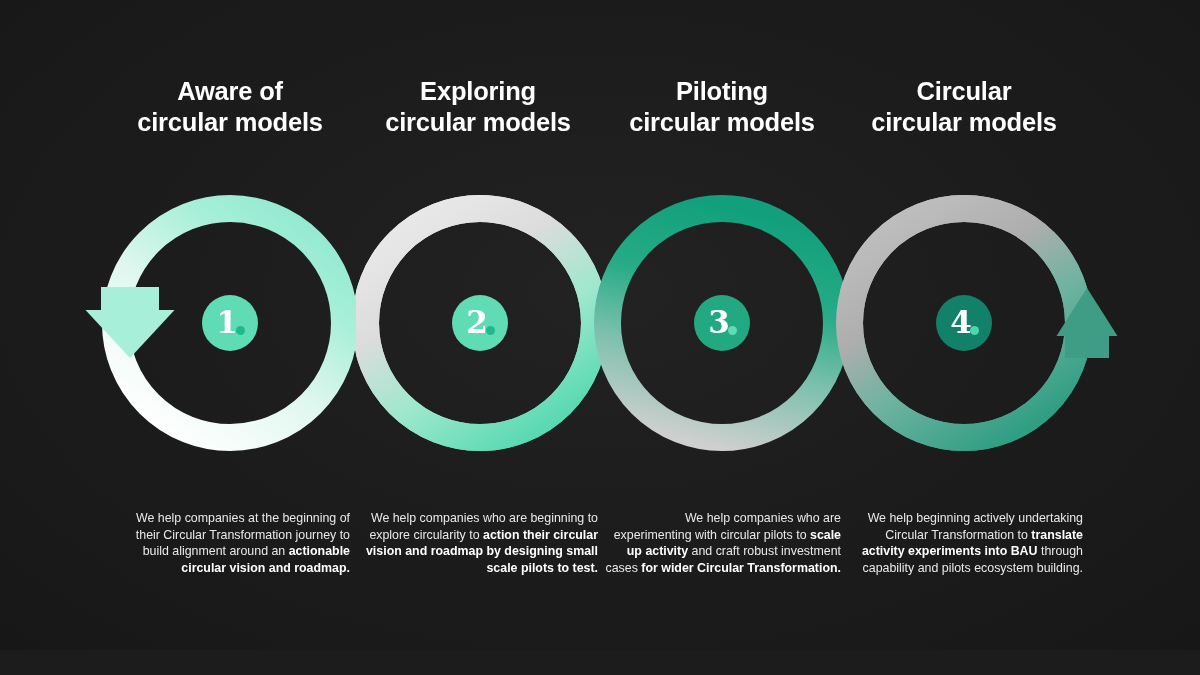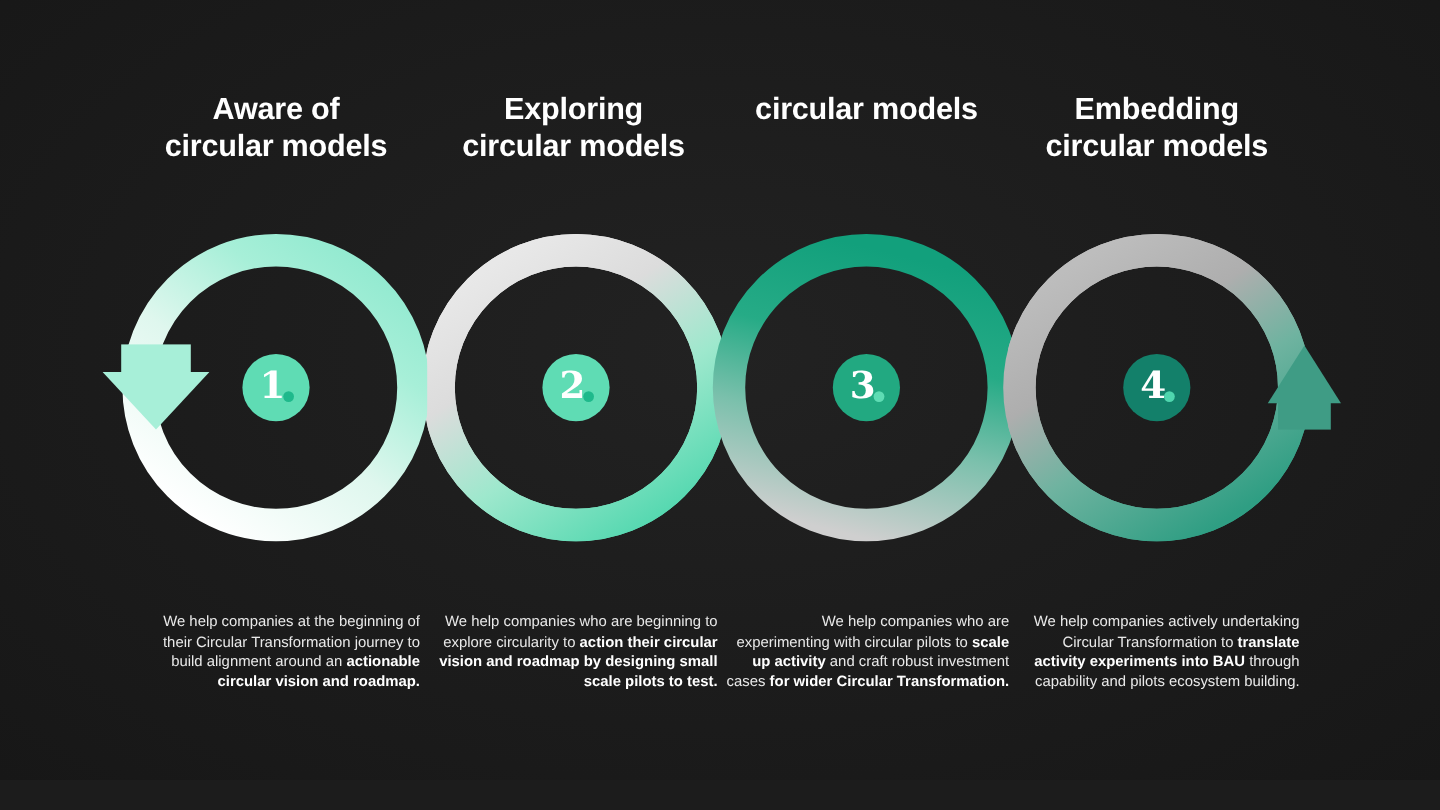--- a/index.html
+++ b/index.html
@@ -196,24 +196,25 @@
   <div class="headings">
     <div class="heading h0">
       <span class="l1">Aware of</span>
       <span class="l2">circular models</span>
     </div>
     <div class="heading h1">
       <span class="l1">Exploring</span>
       <span class="l2">circular models</span>
     </div>
     <div class="heading h2">
+      <span class="l1">Piloting</span>
       <span class="l2">circular models</span>
     </div>
     <div class="heading h3">
-      <span class="l1">Embedding</span>
+      <span class="l1">Circular</span>
       <span class="l2">circular models</span>
     </div>
   </div>
 
   <div class="badge b0" style="background: rgb(95, 220, 180);">
     <span class="num">1</span>
     <span class="dot" style="background: rgb(31, 185, 140);"></span>
   </div>
   <div class="badge b1" style="background: rgb(95, 220, 180);">
     <span class="num">2</span>
@@ -225,16 +226,16 @@
   </div>
   <div class="badge b3" style="background: rgb(19, 128, 106);">
     <span class="num">4</span>
     <span class="dot" style="background: rgb(79, 214, 174);"></span>
   </div>
 
   <div class="captions">
     <div class="caption c0"><span>We help companies at the beginning of their Circular Transformation journey to build alignment around an </span><b>actionable circular vision and roadmap.</b></div>
     <div class="caption c1"><span>We help companies who are beginning to explore circularity to </span><b>action their circular vision and roadmap by designing small scale pilots to test.</b></div>
     <div class="caption c2"><span>We help companies who are experimenting with circular pilots to </span><b>scale up activity</b><span> and craft robust investment cases </span><b>for wider Circular Transformation.</b></div>
-    <div class="caption c3"><span>We help companies actively undertaking Circular Transformation to </span><b>translate activity experiments into BAU</b><span> through capability and pilots ecosystem building.</span></div>
+    <div class="caption c3"><span>We help beginning actively undertaking Circular Transformation to </span><b>translate activity experiments into BAU</b><span> through capability and pilots ecosystem building.</span></div>
   </div>
 
 </div>
 
 </body></html>

